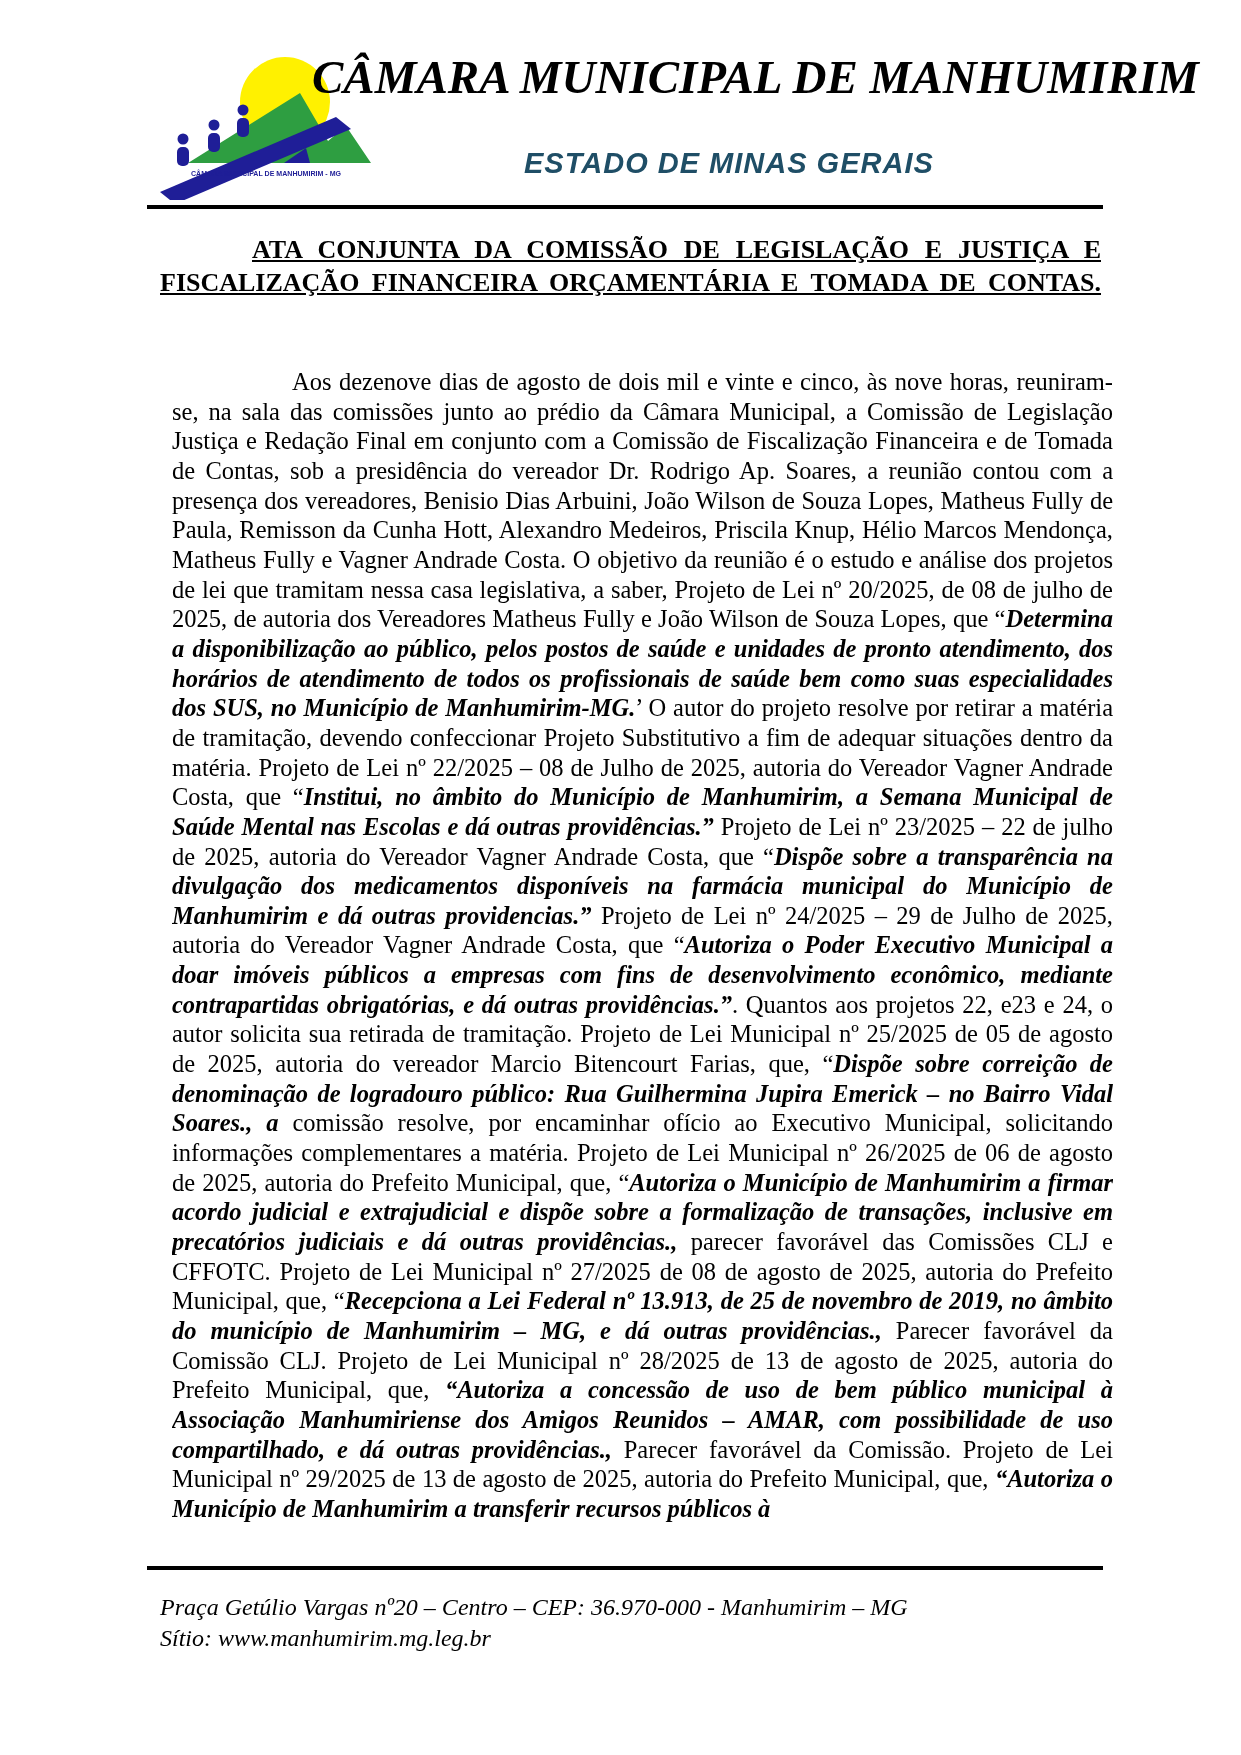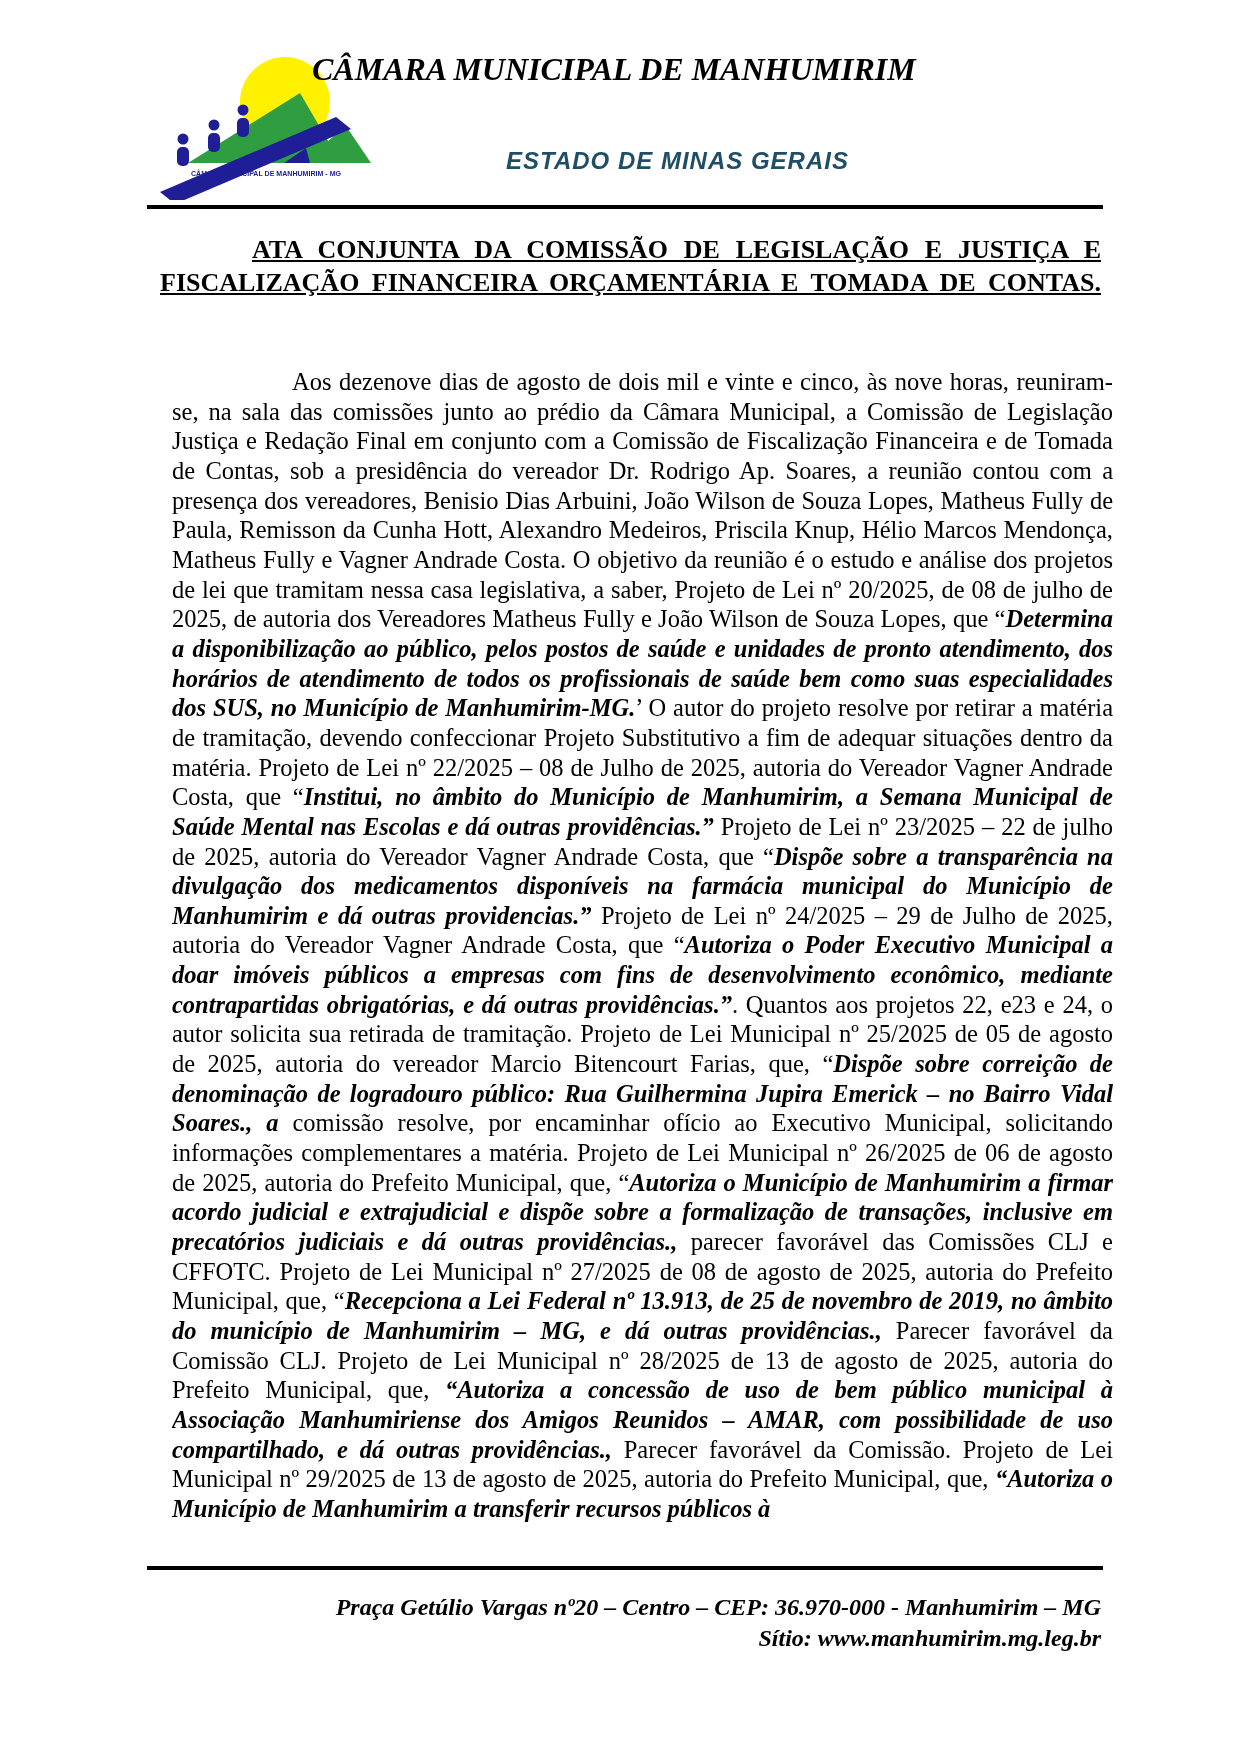--- a/index.html
+++ b/index.html
@@ -27,29 +27,29 @@
     fill: var(--logo-navy, #1F1E97);
     font-family: "Liberation Sans", sans-serif;
     font-weight: bold;
     font-size: 8px;
   }
   .org-title {
     position: absolute; left: 312px; top: 52px; z-index: 2;
     margin: 0;
     font-family: "Liberation Serif", serif;
     font-style: italic; font-weight: bold;
-    font-size: 32px; line-height: 1.1;
+    font-size: 47px; line-height: 1.1;
     white-space: nowrap;
     color: #000;
   }
   .org-subtitle {
-    position: absolute; left: 506px; top: 147px;
+    position: absolute; left: 524px; top: 147px;
     font-family: "Liberation Sans", sans-serif;
     font-style: italic; font-weight: 600;
-    font-size: 24px; letter-spacing: 1px;
+    font-size: 29px; letter-spacing: 1px;
     color: var(--subtitle-teal, #1F4E66);
     white-space: nowrap;
   }
   .rule {
     position: absolute; left: 147px; width: 956px; height: 4px;
     background: #000; border: none; margin: 0;
   }
   .rule-header { top: 205px; }
   .rule-footer { top: 1566px; }
 
@@ -73,22 +73,22 @@
     font-size: 24.5px; line-height: 29.65px;
     text-align: justify;
     text-indent: 120px;
   }
   .run-normal { font-weight: normal; font-style: normal; }
   .run-bolditalic { font-weight: bold; font-style: italic; }
 
   
   .footer {
     position: absolute; left: 160px; top: 1592px; width: 941px;
-    text-align: right;
-    font-style: italic; font-weight: bold;
+    text-align: left;
+    font-style: italic; font-weight: normal;
     font-size: 24px; line-height: 31px;
   }
 </style>
 </head>
 <body>
 
 <div class="page">
 
   <svg class="logo" viewBox="0 0 215 145" xmlns="http://www.w3.org/2000/svg">
     <circle class="logo-sun" cx="127" cy="47" r="45"></circle>

